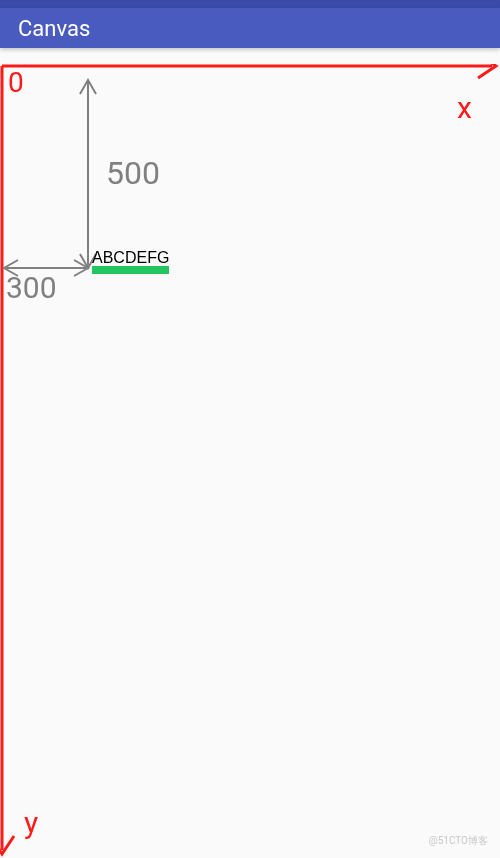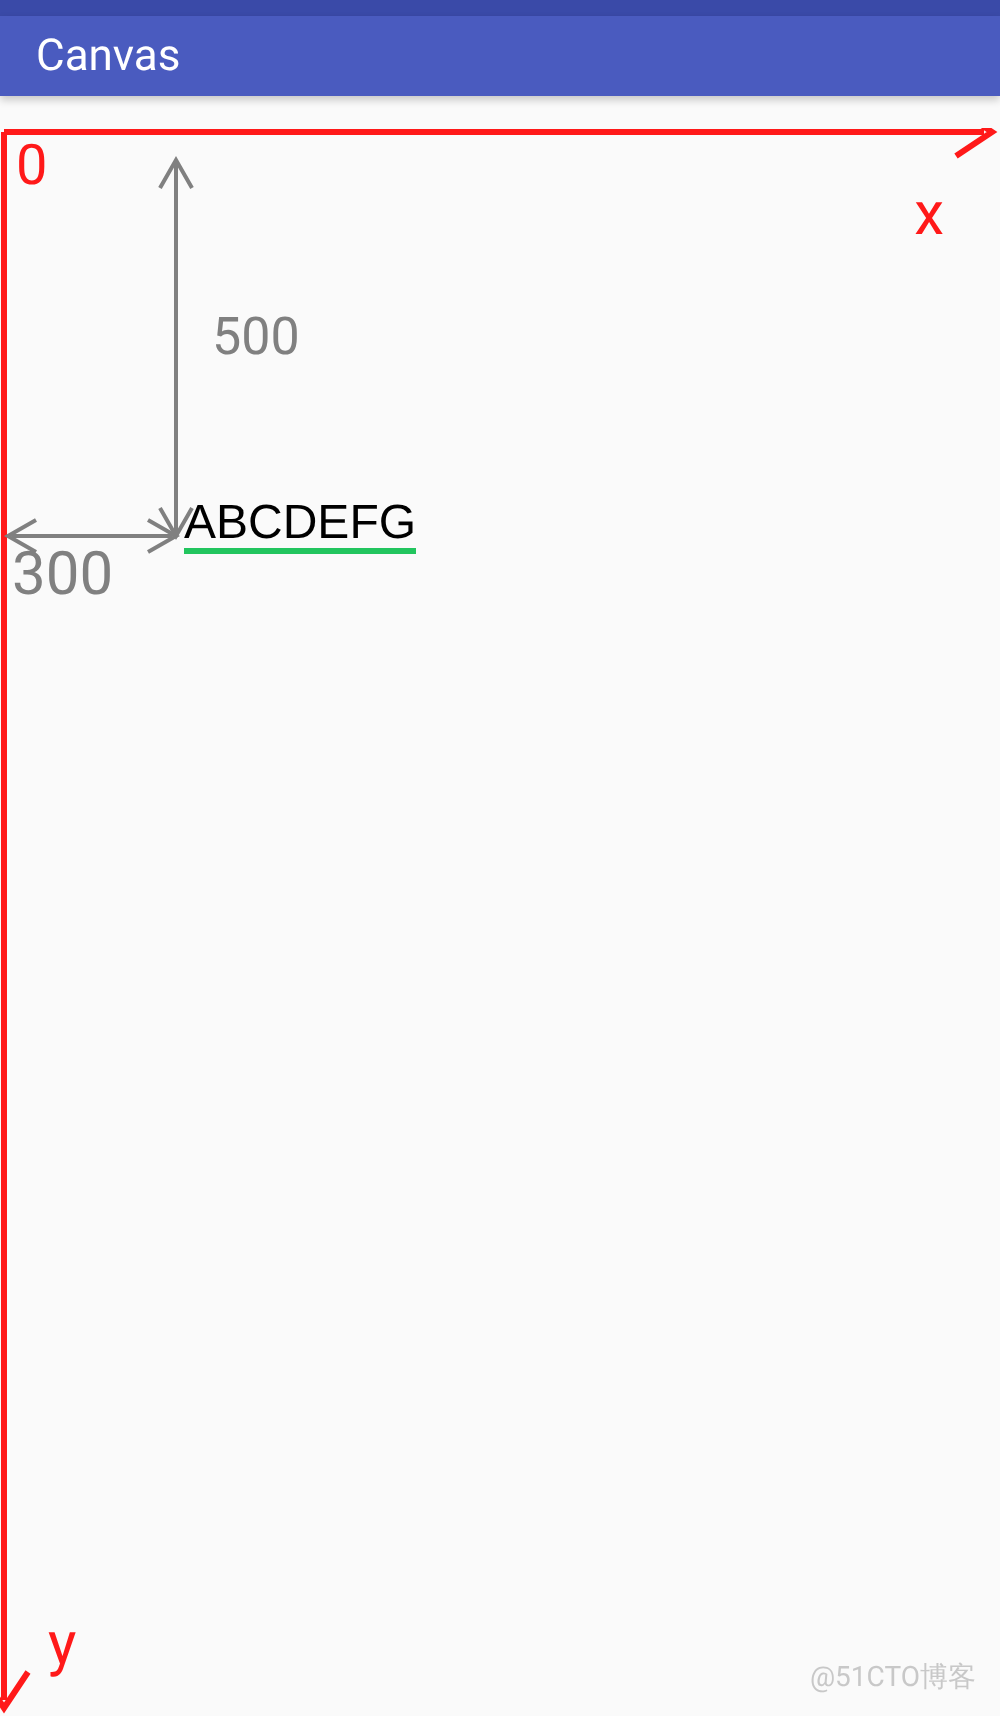--- a/index.html
+++ b/index.html
@@ -68,47 +68,47 @@
       left: 24px;
       color: #ff1919;
       font-size: 30px;
       font-weight: 400;
     }
     .dim-500 {
       position: absolute;
       top: 90px;
       left: 106px;
       color: #808080;
-      font-size: 26px;
+      font-size: 32px;
     }
     .dim-200 {
       position: absolute;
       top: 206px;
       left: 6px;
       color: #808080;
       font-size: 30px;
     }
     .text-sample {
       position: absolute;
       top: 186px;
       left: 92px;
       color: #000;
-      font-size: 24px;
+      font-size: 16px;
       font-family: Arial, sans-serif;
       letter-spacing: 0px;
-      border-bottom: 3px solid #22c55e;
+      border-bottom: 8px solid #22c55e;
       padding-bottom: 0px;
       line-height: 1;
     }
     .watermark {
       position: absolute;
       bottom: 10px;
       right: 12px;
       color: #c8c8c8;
-      font-size: 14px;
+      font-size: 10px;
     }
   </style>
 </head>
 <body>
 
 <div class="status-bar"></div>
 
 <div class="app-bar">
   <span class="app-title">Canvas</span>
 </div>

